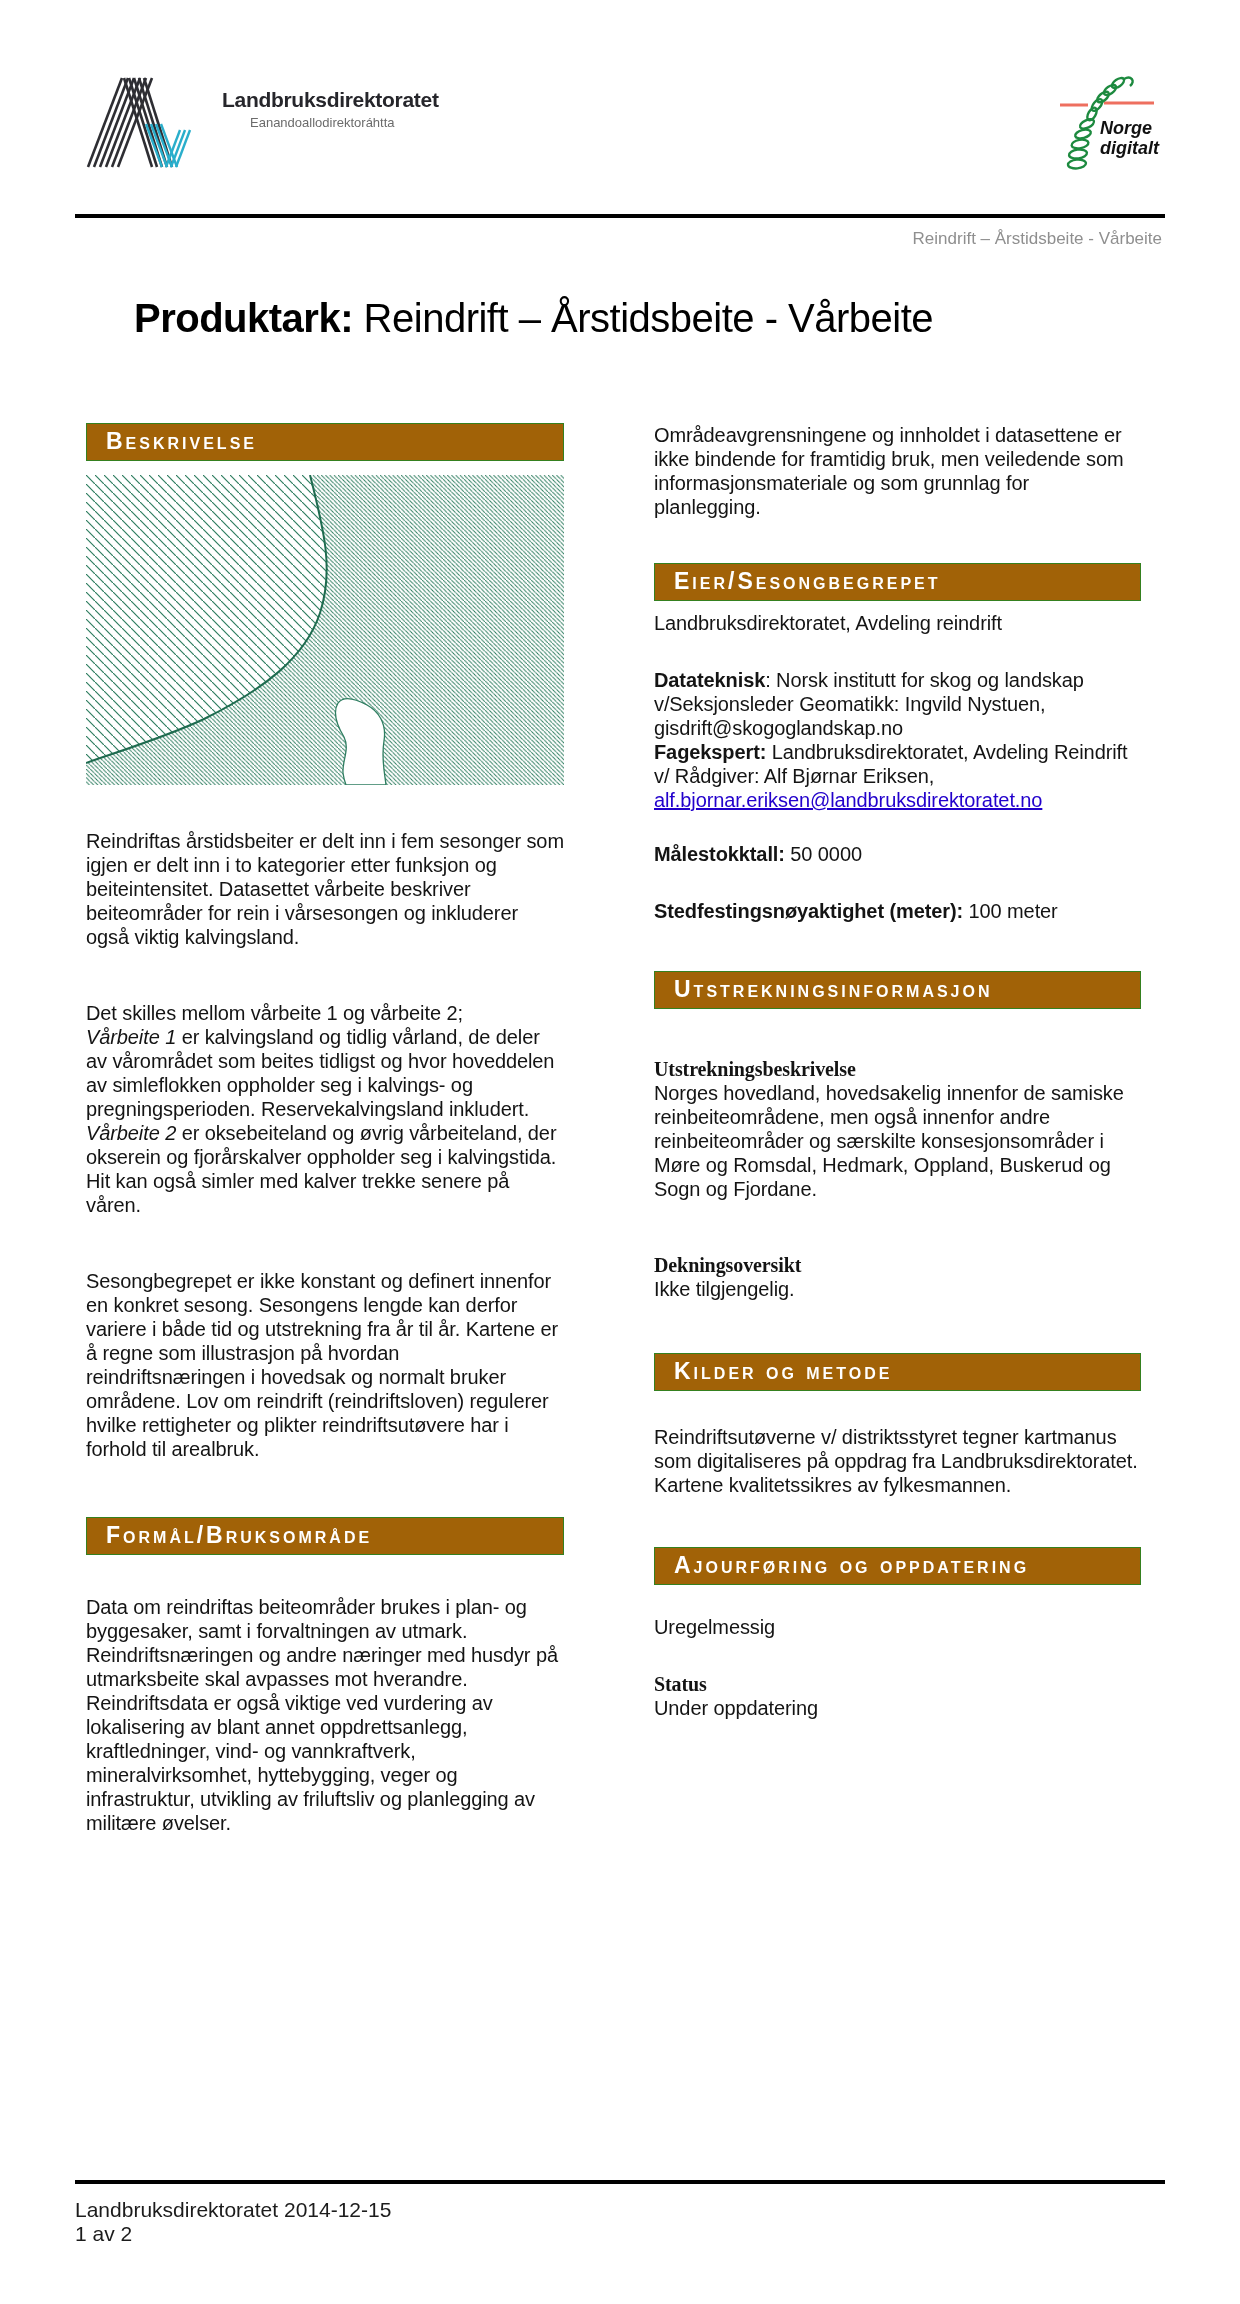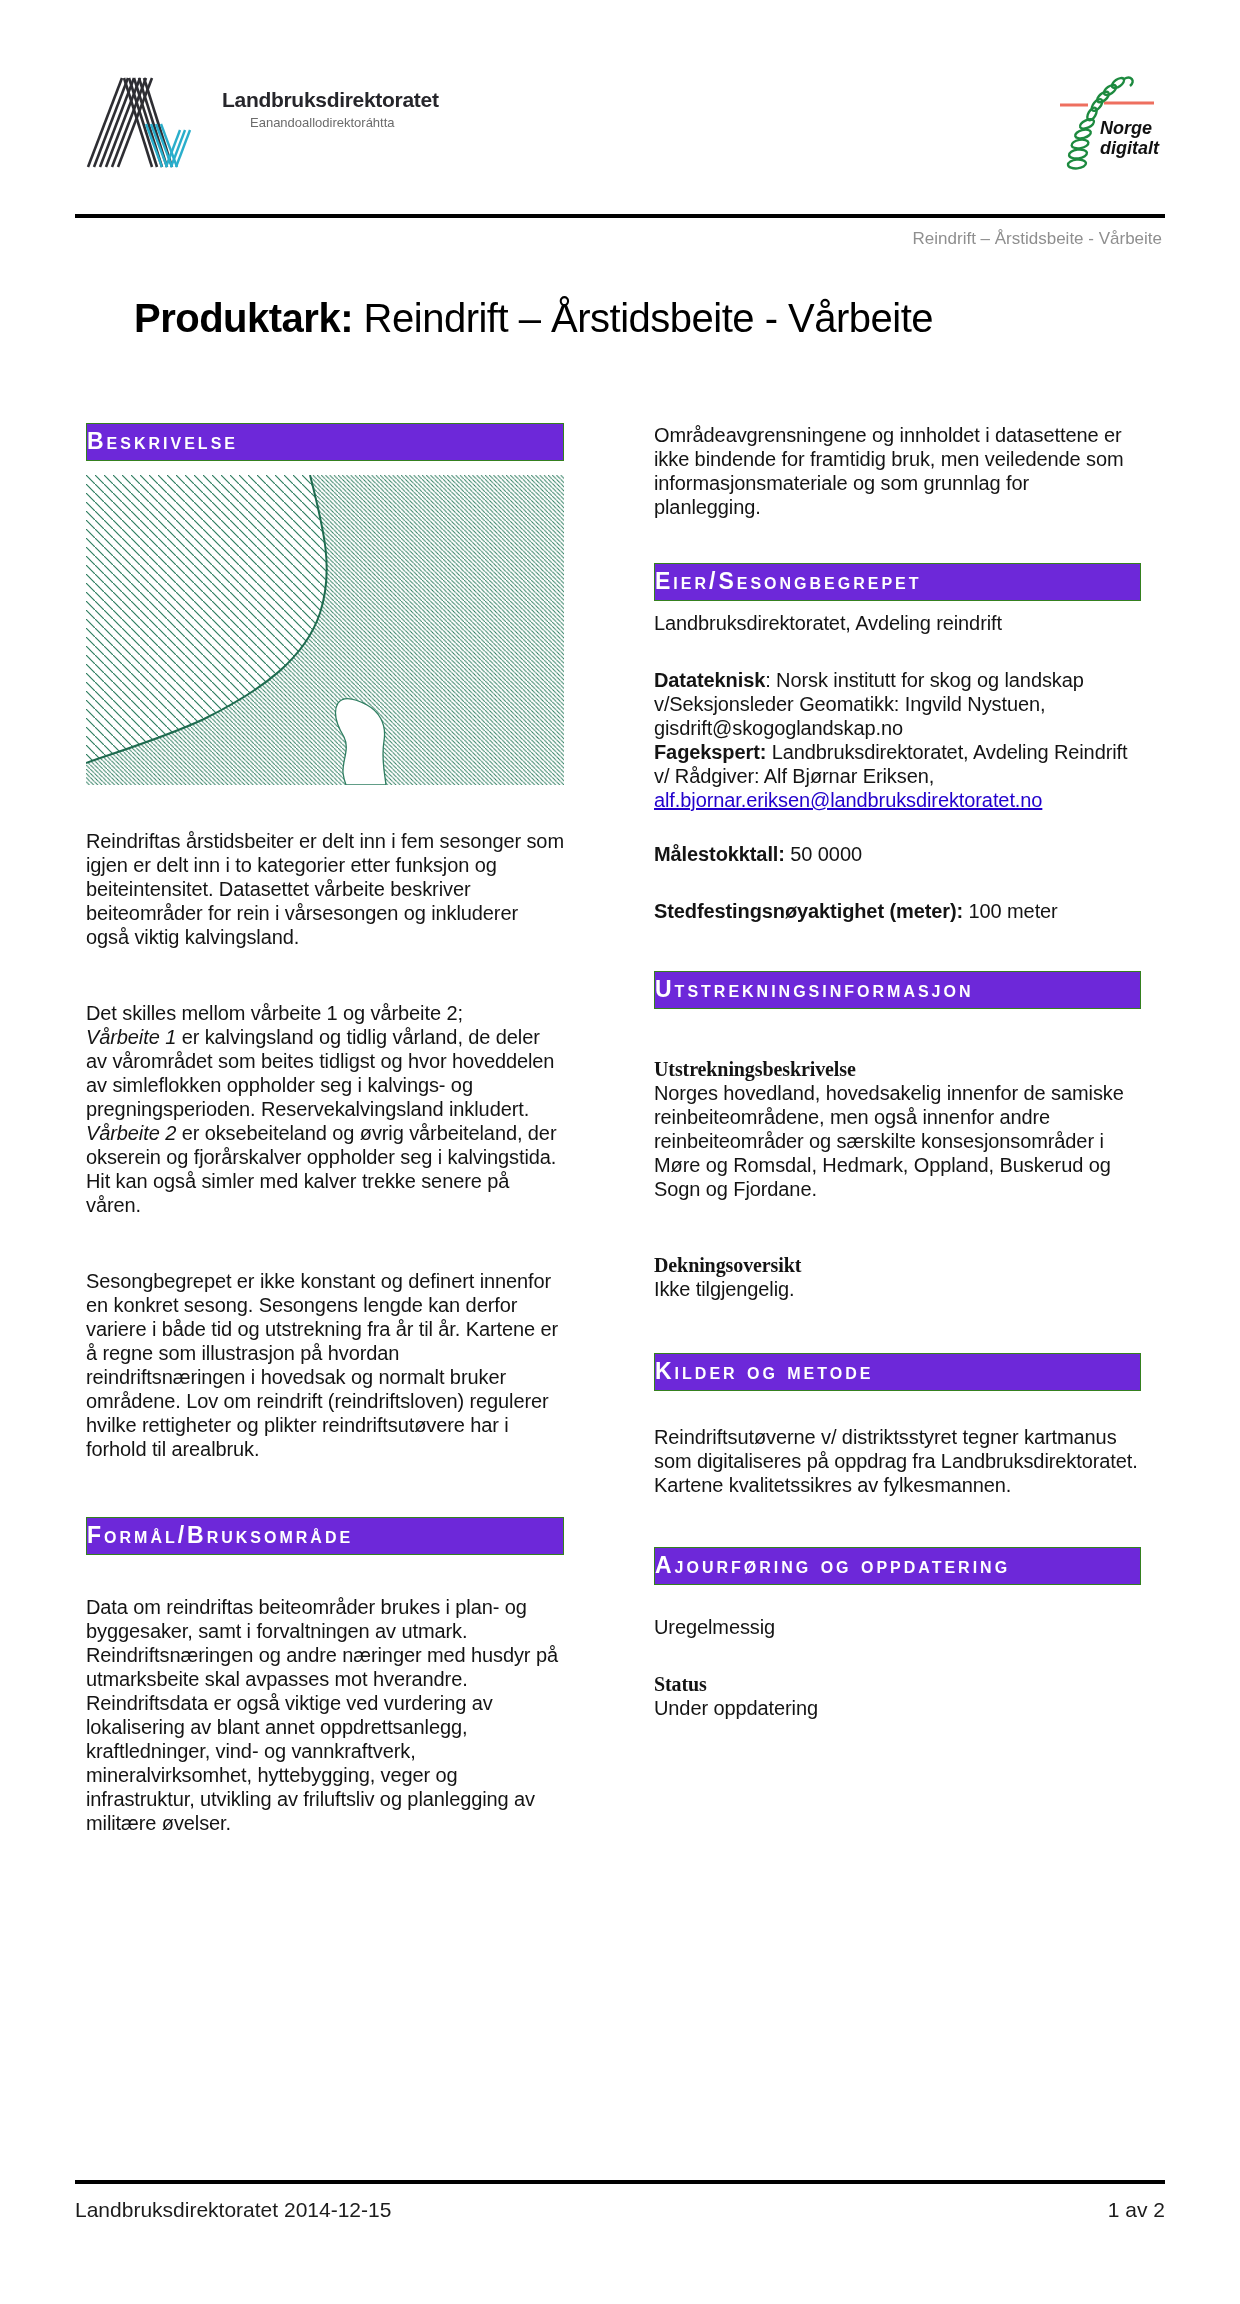--- a/index.html
+++ b/index.html
@@ -14,31 +14,31 @@
   .llogo-text .t1{font-size:21px;font-weight:bold;color:#26262b;letter-spacing:-0.3px;line-height:24px;}
   .llogo-text .t2{font-size:13px;color:#6b6b6b;margin-top:3px;margin-left:28px;}
   .rule{height:4px;background:#000;margin:28px 75px 0 75px;}
   .docref{text-align:right;margin:10px 78px 0 0;font-size:17px;color:#8f8f8f;line-height:21px;}
   .title{margin:46px 0 0 134px;font-size:40px;line-height:46px;letter-spacing:-0.5px;color:#000;}
   .title .bold{font-weight:bold;}
   .cols{display:flex;gap:90px;margin:82px 0 0 86px;}
   .col-l{width:478px;}
   .col-r{width:487px;}
   .bar{
-    background:#6d28d9;border:1px solid #35801f;box-sizing:border-box;
+    background:#a16207;border:1px solid #35801f;box-sizing:border-box;
     color:#fff;font-weight:bold;font-variant:small-caps;letter-spacing:3px;
-    font-size:23px;height:38px;line-height:35px;padding-left:0;
+    font-size:23px;height:38px;line-height:35px;padding-left:19px;
   }
   p{margin:0;font-size:20px;line-height:24px;letter-spacing:-0.1px;}
   .b-line{font-weight:bold;font-family:Liberation Serif, serif;}
   a.mail{color:#2200CC;text-decoration:underline;margin-top:40px;}
   .mapimg{display:block;margin-top:14px;}
   .footer{position:absolute;left:75px;right:75px;top:2180px;}
   .f-rule{height:4px;background:#000;}
-  .f-row{display:flex;justify-content:space-between;font-size:21px;color:#1c1c1c;margin-top:14px;}
+  .f-row{display:flex;justify-content:space-between;font-size:21px;color:#1c1c1c;margin-top:14px;flex-direction:column;}
   svg text{font-family:"Liberation Sans","DejaVu Sans",sans-serif;}
 </style>
 </head>
 <body>
 
 <div class="topbar">
   <div class="llogo">
     <span>
       <svg width="108" height="96" viewBox="0 0 108 96">
         <g stroke="#2e2e33" stroke-width="2.6" fill="none">

